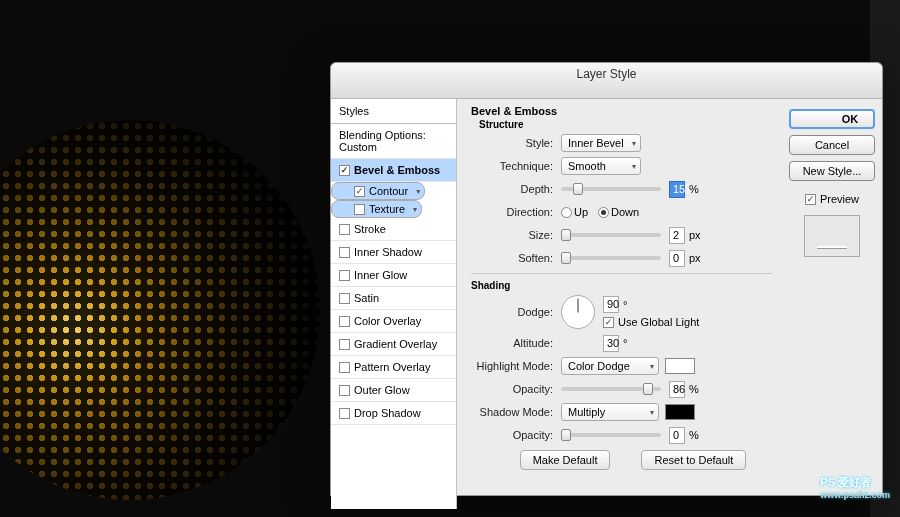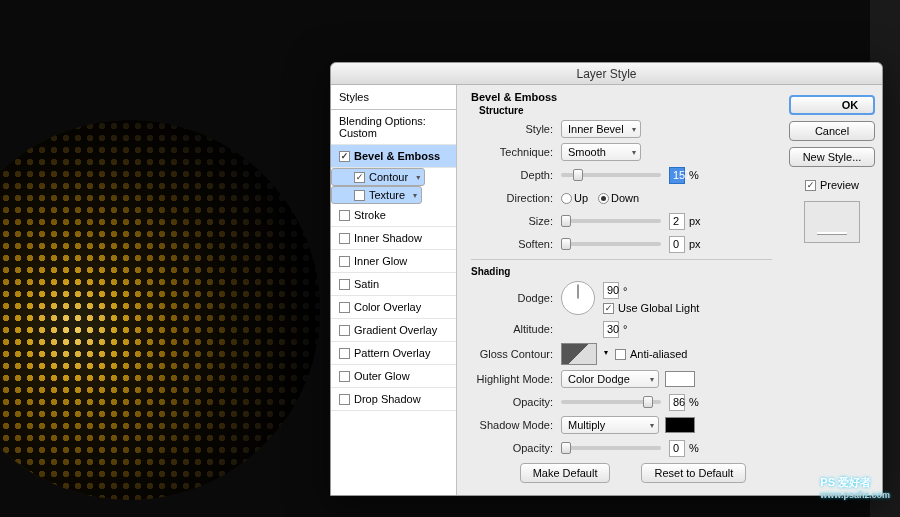--- a/index.html
+++ b/index.html
@@ -3,26 +3,26 @@
 <meta charset="utf-8">
 <style>
 * { box-sizing: border-box; margin: 0; padding: 0; font-family: "Lucida Grande", Arial, sans-serif; font-size: 11px; }
 body { width: 900px; height: 517px; background: #0a0a0a; position: relative; overflow: hidden; }
 .bg-sphere { position: absolute; left: -60px; top: 120px; width: 380px; height: 380px; border-radius: 50%; background: radial-gradient(circle at 35% 55%, #ffd966 0%, #d4a017 15%, #8b6508 30%, #3d2c08 50%, #0a0a0a 75%); opacity: 0.95; }
 .bg-sphere::after { content: ""; position: absolute; inset: 0; border-radius: 50%; background-image: radial-gradient(circle at center, transparent 3px, #000 3px); background-size: 12px 12px; opacity: 0.85; }
 .dark-panel { position: absolute; right: 0; top: 0; width: 30px; height: 517px; background: #1a1a1a; }
 .watermark { position: absolute; right: 10px; bottom: 17px; color: #fff; font-size: 16px; font-weight: bold; text-shadow: 0 0 3px #00c8ff; }
 .watermark .sub { font-size: 9px; display: block; color: #ccc; }
 .dialog { position: absolute; left: 330px; top: 62px; width: 553px; height: 434px; background: #ececec; border: 1px solid #999; box-shadow: 0 8px 40px rgba(0,0,0,0.6); border-radius: 6px 6px 0 0; }
-.titlebar { height: 22px; background: linear-gradient(#f7f7f7, #dcdcdc); border-bottom: 1px solid #b5b5b5; text-align: center; line-height: 22px; font-size: 12px; color: #333; border-radius: 6px 6px 0 0; }
+.titlebar { height: 36px; background: linear-gradient(#f7f7f7, #dcdcdc); border-bottom: 1px solid #b5b5b5; text-align: center; line-height: 22px; font-size: 12px; color: #333; border-radius: 6px 6px 0 0; }
 .content { display: flex; height: calc(100% - 22px); }
 .styles-col { width: 126px; border-right: 1px solid #c0c0c0; background: #fff; }
 .styles-header { padding: 6px 8px; border-bottom: 1px solid #c0c0c0; background: #fff; font-size: 11px; }
 .styles-row { padding: 5px 8px; border-bottom: 1px solid #e5e5e5; display: flex; align-items: center; gap: 4px; cursor: pointer; }
-.styles-row.sel { background: #b8d7ff; }
+.styles-row.sel { background: #b8d7ff; border-radius: 8px; }
 .styles-row.active { background: #b8d7ff; font-weight: bold; }
 .styles-row.indent { padding-left: 22px; }
 .chk { width: 11px; height: 11px; border: 1px solid #888; background: #fff; display: inline-flex; align-items: center; justify-content: center; font-size: 9px; line-height: 1; }
 .chk.on::after { content: "✓"; color: #333; }
 .settings-col { flex: 1; padding: 6px 10px 10px 14px; overflow: hidden; }
 .section-title { font-weight: bold; font-size: 11px; margin-bottom: 2px; }
 .sub-title { font-weight: bold; font-size: 10px; margin-left: 8px; margin-bottom: 4px; }
 .row { display: flex; align-items: center; margin-bottom: 5px; min-height: 18px; }
 .lbl { width: 90px; text-align: right; padding-right: 8px; font-size: 11px; color: #222; }
 .sel { height: 18px; background: linear-gradient(#fff,#eee); border: 1px solid #aaa; border-radius: 3px; padding: 0 16px 0 6px; font-size: 11px; position: relative; min-width: 80px; display: inline-flex; align-items: center; }
@@ -160,27 +160,20 @@
           </div>
         </div>
       </div>
       <div class="row">
         <span class="lbl">Altitude:</span>
         <span style="width:42px"></span>
         <span class="num">30</span>
         <span class="unit">°</span>
       </div>
       <div class="row">
-        <span class="lbl">Gloss Contour:</span>
-        <span class="contour-sw"></span>
-        <span style="width:18px"></span>
-        <span class="chk"></span>
-        <span style="margin-left:4px">Anti-aliased</span>
-      </div>
-      <div class="row">
         <span class="lbl">Highlight Mode:</span>
         <span class="sel" style="min-width:98px">Color Dodge</span>
         <span class="color-sw" style="background:#fff;margin-left:6px"></span>
       </div>
       <div class="row">
         <span class="lbl">Opacity:</span>
         <span class="slider">
             <span class="thumb" style="left:82px"></span>
           </span>
         <span class="num">86</span>

